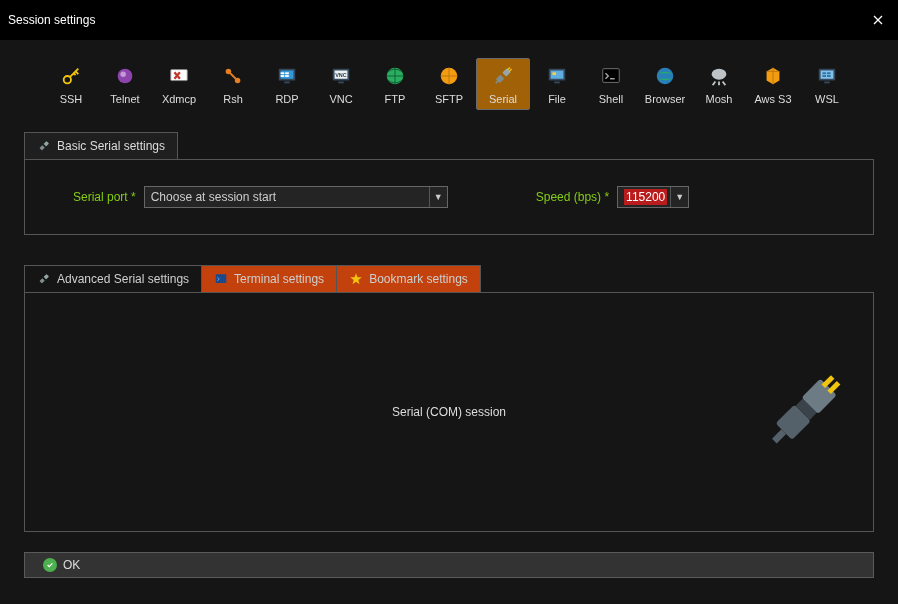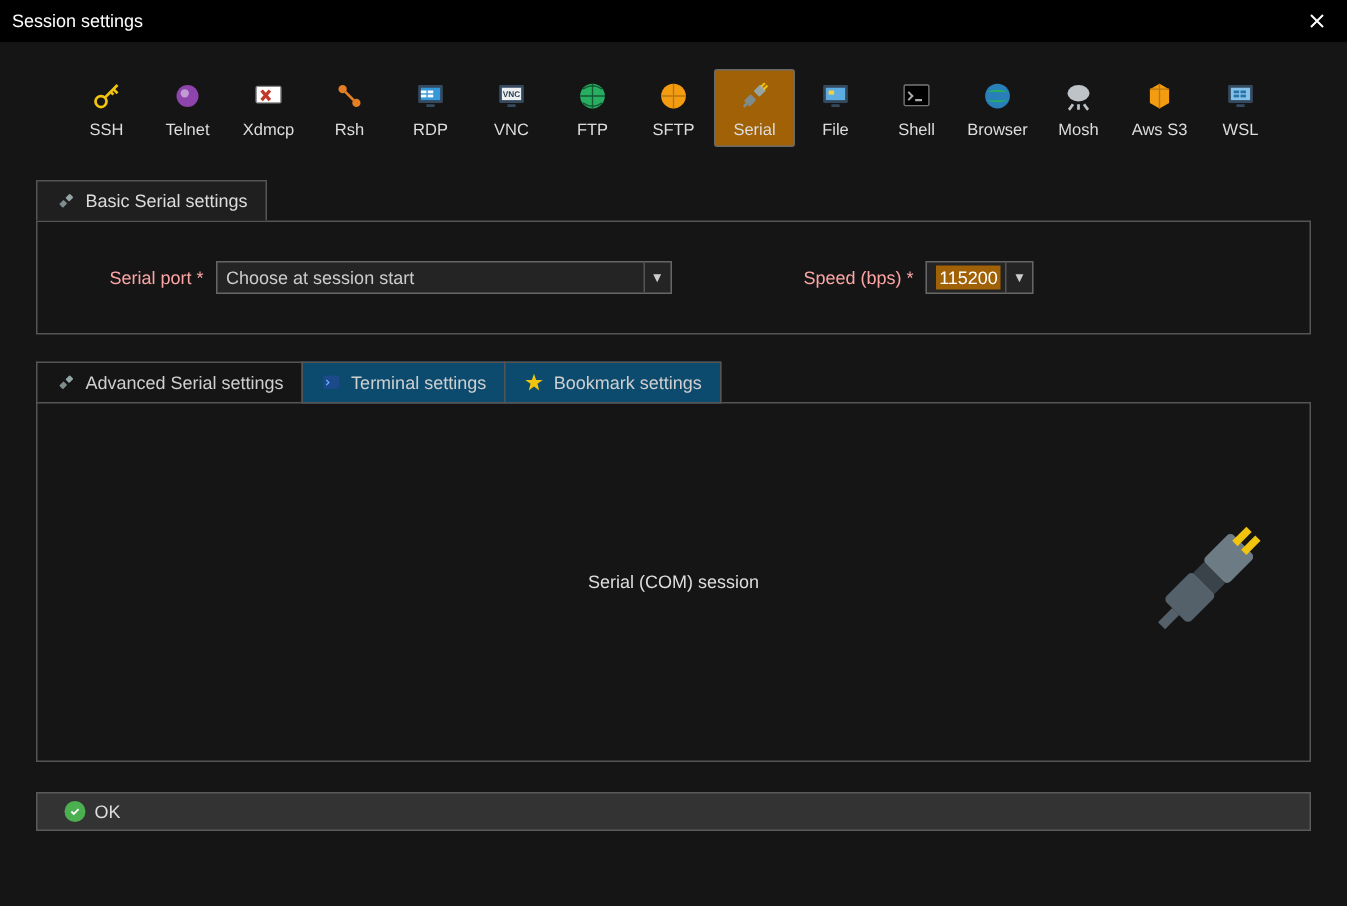--- a/index.html
+++ b/index.html
@@ -5,21 +5,21 @@
     * { box-sizing: border-box; margin: 0; padding: 0; }
     html, body {
       width: 898px; height: 604px;
       background: #151515;
       font-family: "Segoe UI", Tahoma, sans-serif;
       color: #dcdcdc;
       font-size: 12px;
       overflow: hidden;
     }
     .titlebar {
-      height: 28px;
+      height: 40px;
       background: #000;
       display: flex;
       align-items: center;
       justify-content: space-between;
       padding: 0 6px 0 8px;
       border-bottom: 1px solid #000;
     }
     .titlebar .title { font-size: 12px; color: #fff; }
     .titlebar .close {
       width: 28px; height: 22px;
@@ -67,47 +67,47 @@
       background: #1f1f1f;
       font-size: 12px;
     }
     .frame1 {
       border: 1px solid #555;
       padding: 26px 18px;
       display: flex;
       align-items: center;
       gap: 8px;
     }
-    .label { font-size: 12px; color: #fca5a5; white-space: nowrap; }
+    .label { font-size: 12px; color: #84cc16; white-space: nowrap; }
     .combo {
       position: relative;
       border: 1px solid #666;
       background: #242424;
       height: 22px;
       display: flex; align-items: center;
       padding-left: 6px;
       color: #ccc;
     }
     .combo .arrow {
       width: 18px; height: 100%;
       border-left: 1px solid #555;
       display: flex; align-items: center; justify-content: center;
       margin-left: auto;
       font-size: 9px; color: #ccc;
     }
     .speedcombo { width: 72px; }
-    .speedcombo .val { background: #a16207; color: #fff; padding: 1px 2px; }
+    .speedcombo .val { background: #b91c1c; color: #fff; padding: 1px 2px; }
 
     
-    .tabstrip2 { display: flex; margin-top: 18px; text-align: center; }
+    .tabstrip2 { display: flex; margin-top: 30px; text-align: center; }
     .tab2 {
       display: flex; align-items: center; gap: 6px;
       padding: 6px 12px;
       border: 1px solid #555;
-      background: #0c4a6e;
+      background: #c2410c;
       font-size: 12px;
       color: #cfcfcf;
       margin-right: -1px;
     }
     .tab2.active { border-bottom: 1px solid #151515; background: #151515; }
     .frame2 {
       border: 1px solid #555;
       border-top: 1px solid #555;
       margin-top: -1px;
       height: 240px;

